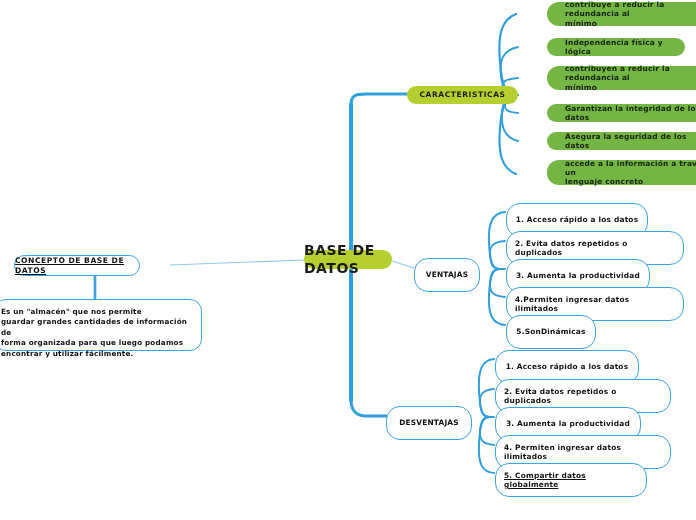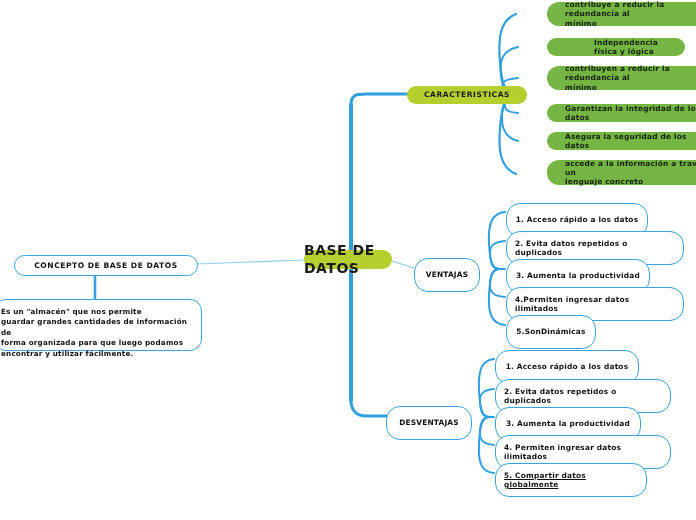--- a/index.html
+++ b/index.html
@@ -124,41 +124,41 @@
       <path d="M490,417 C484,417 483,417 494,417" stroke-width="1.8"></path>
       <path d="M490,417 C483,417 481,421 480,430 C479,440 483,444 494,445" stroke-width="1.8"></path>
       <path d="M490,417 C482,417 480,424 479,444 C478,464 482,472 494,473" stroke-width="2"></path>
     </g>
   </svg>
 
   <div class="node central" style="left:304px;top:250px;width:88px;height:19px;">
     <span>BASE DE DATOS</span>
   </div>
 
-  <div class="node concept" style="left:14px;top:255px;width:184px;height:21px;">
+  <div class="node concept" style="left:14px;top:255px;width:126px;height:21px;text-decoration:underline;">
     <span>CONCEPTO DE BASE DE DATOS</span>
   </div>
 
   <div class="node desc" style="left:-6px;top:299px;width:208px;height:52px;">
     <span>  Es un "almacén" que nos permite
 guardar grandes cantidades de información de
 forma organizada para que luego podamos
 encontrar y utilizar fácilmente.</span>
   </div>
 
-  <div class="node lime" style="left:407px;top:86px;width:120px;height:18px;">
+  <div class="node lime" style="left:407px;top:86px;width:111px;height:18px;">
     <span>CARACTERISTICAS</span>
   </div>
 
   <div class="node green" style="left:547px;top:2px;width:180px;height:24px;">
     <span style="white-space:pre-line;">contribuye a reducir la redundancia al
 mínimo</span>
   </div>
   <div class="node green" style="left:547px;top:38px;width:138px;height:18px;">
-    <span style="white-space:pre-line;margin-left:29px;">Independencia física y lógica</span>
+    <span style="white-space:pre-line;">Independencia física y lógica</span>
   </div>
   <div class="node green" style="left:547px;top:66px;width:180px;height:24px;">
     <span style="white-space:pre-line;">contribuyen a reducir la redundancia al
 mínimo</span>
   </div>
   <div class="node green" style="left:547px;top:104px;width:175px;height:18px;">
     <span style="white-space:pre-line;">Garantizan la integridad de los datos</span>
   </div>
   <div class="node green" style="left:547px;top:132px;width:166px;height:18px;">
     <span style="white-space:pre-line;">Asegura la seguridad de los datos</span>

